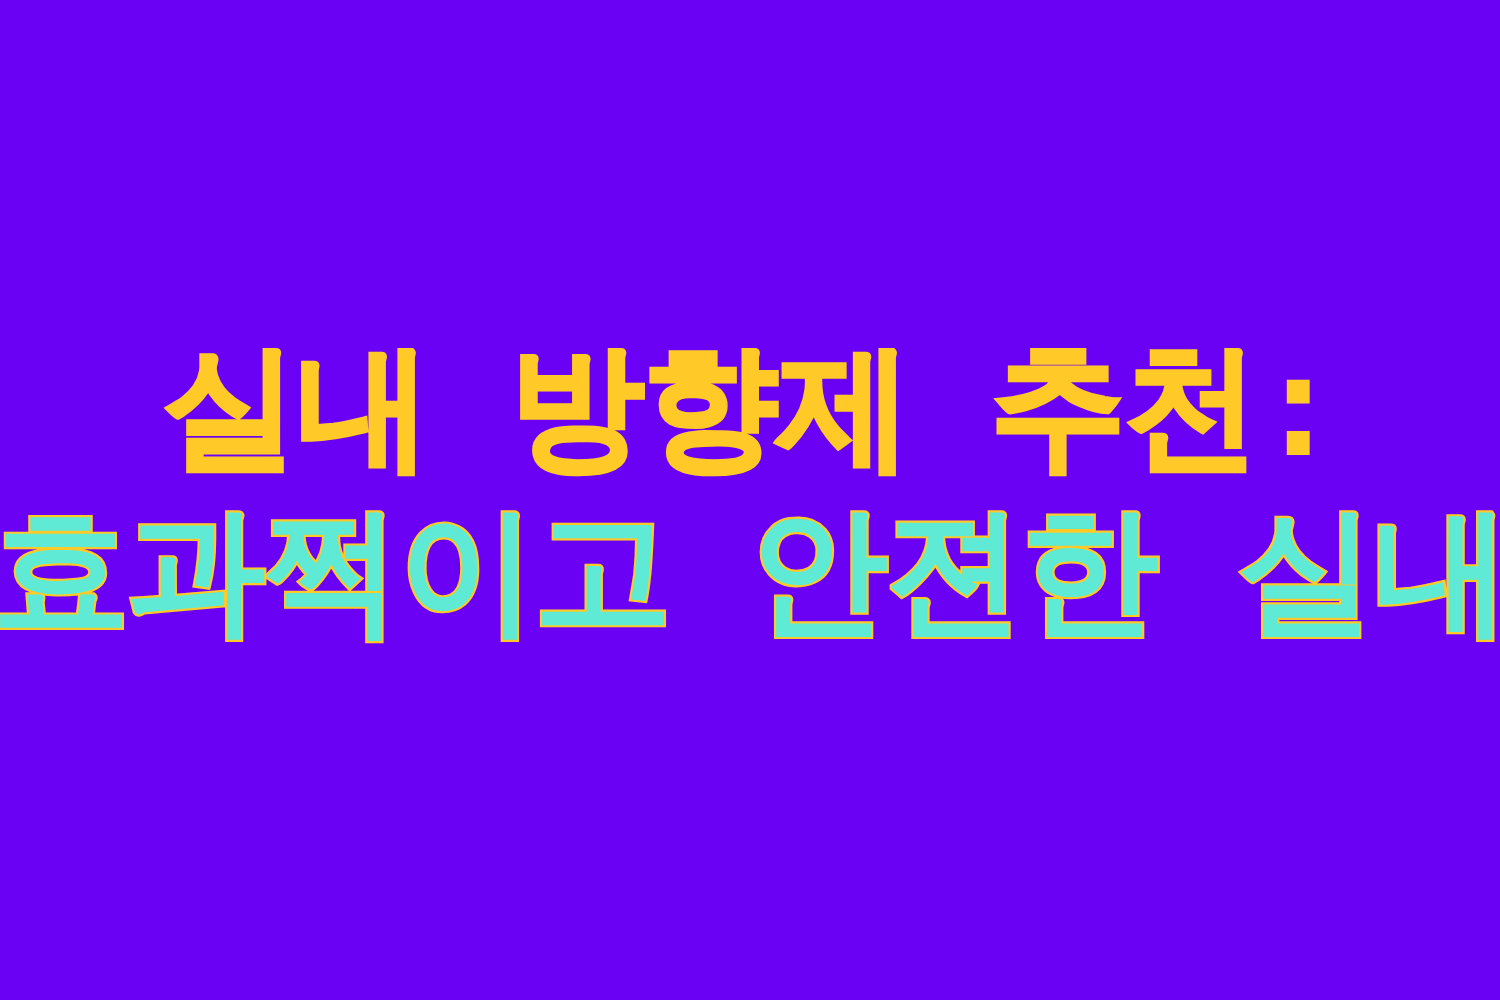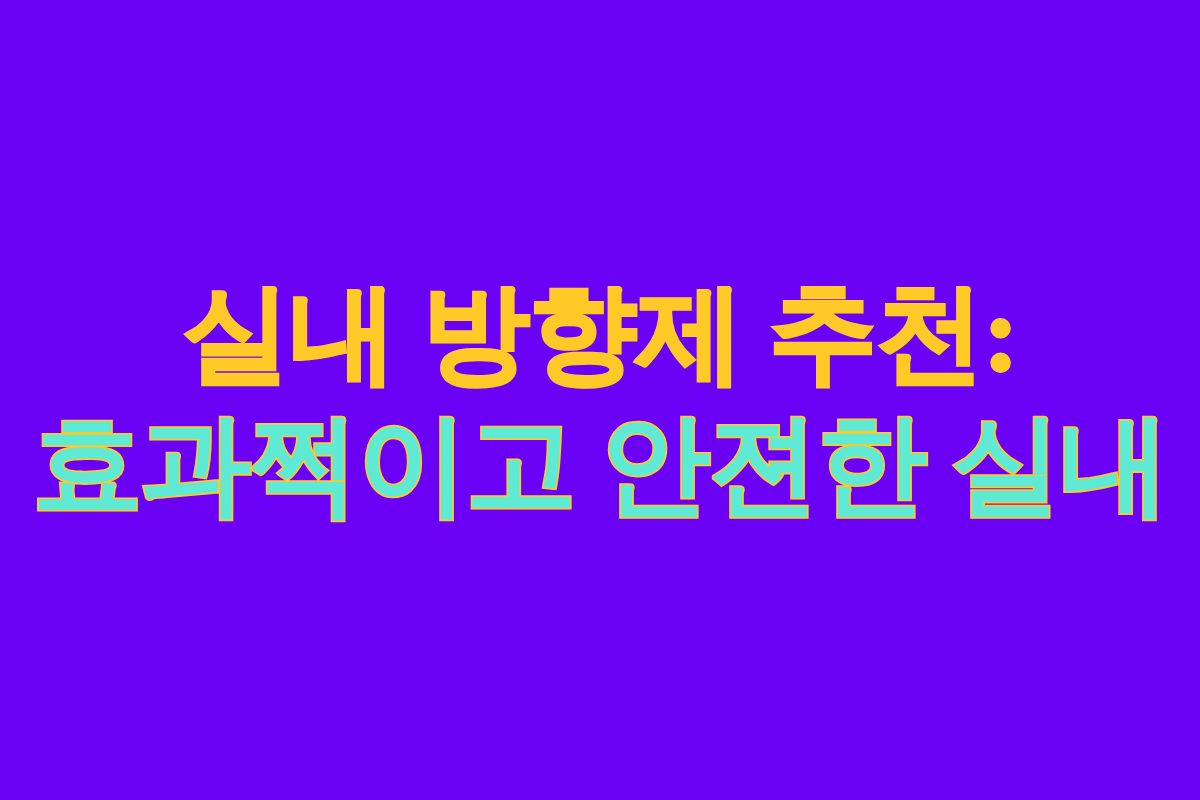--- a/index.html
+++ b/index.html
@@ -33,21 +33,21 @@
     text-align: center;
     display: flex;
     flex-direction: column;
     align-items: center;
     justify-content: center;
   }
 
   .title-line {
     display: block;
     color: #FFC928;
-    font-family: Liberation Serif, serif;
+    font-family: Liberation Mono, monospace;
     font-weight: 700;
     font-size: 112px;
     line-height: 131px;
     letter-spacing: -1px;
     white-space: nowrap;
     text-rendering: geometricPrecision;
     -webkit-text-stroke: 3.5px #FFC928;
     paint-order: stroke fill;
   }
 

